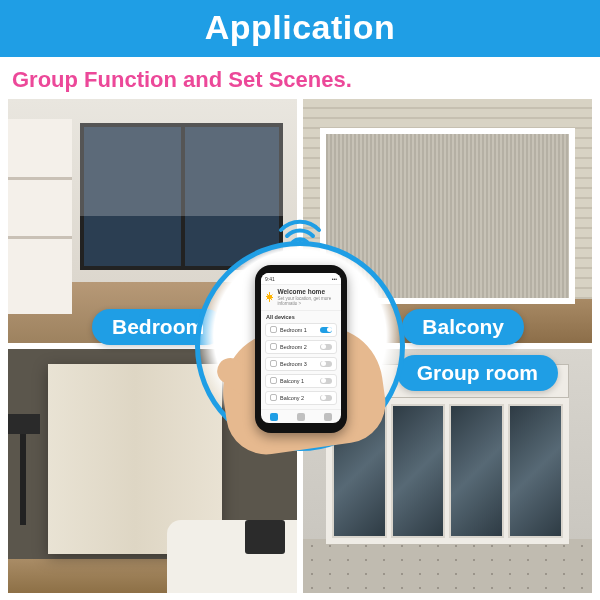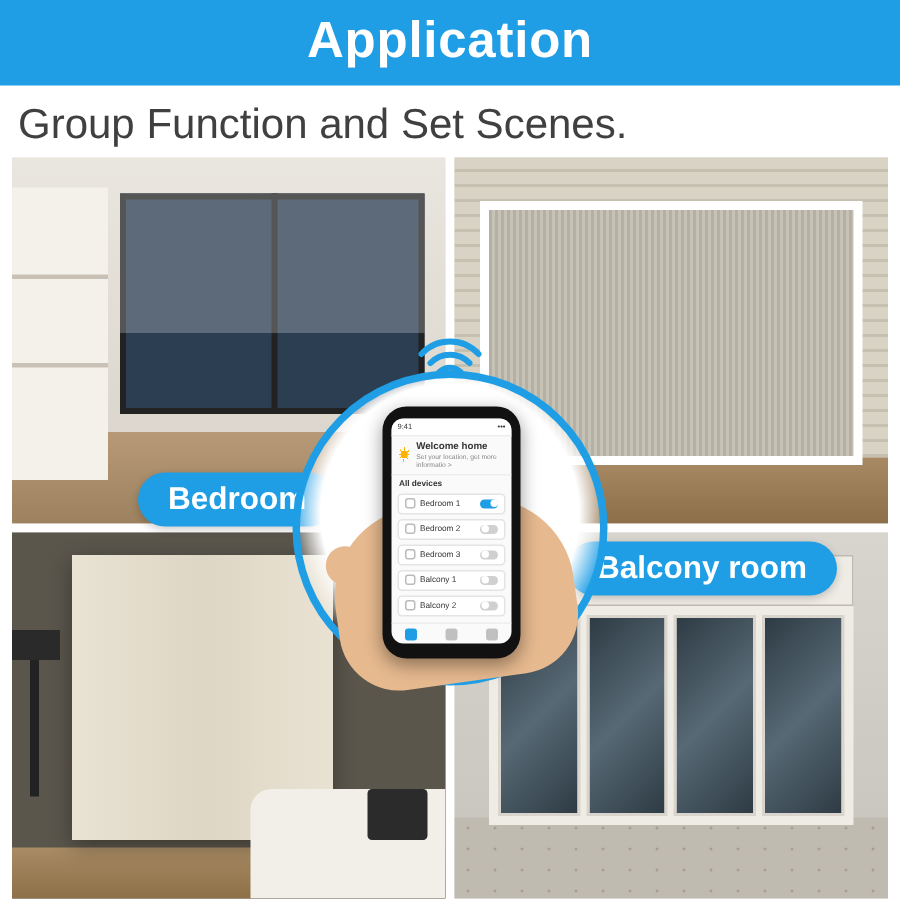--- a/index.html
+++ b/index.html
@@ -17,23 +17,23 @@
     padding: 8px 0 10px;
   }
   .header h1 {
     color: #fff;
     font-size: 34px;
     font-weight: bold;
     letter-spacing: 0.5px;
   }
   .subtitle {
     padding: 10px 12px 6px;
-    color: #404040;
-    font-size: 28px;
-    font-weight: normal;
+    color: #ec4899;
+    font-size: 22px;
+    font-weight: bold;
   }
   .grid-wrap {
     position: relative;
     width: 584px;
     height: 494px;
     margin: 0 auto;
     text-decoration: underline;
   }
   .grid {
     display: grid;
@@ -270,21 +270,22 @@
       <div class="doors">
         <div class="pane"></div>
           <div class="pane"></div>
           <div class="pane"></div>
           <div class="pane"></div>
       </div>
     </div>
   </div>
 
   <div class="pill bedroom-l">Bedroom</div>
-  <div class="pill living-l">Balcony room</div>
+  <div class="pill balcony-l">Balcony</div>
+  <div class="pill living-l">Group room</div>
 
   <div class="center">
     <div class="wifi">
       <svg width="46" height="34" viewBox="0 0 46 34">
         <g fill="none" stroke="#1f9ee5" stroke-width="4" stroke-linecap="round">
           <path d="M4 18 A26 26 0 0 1 42 18"></path>
           <path d="M10 24 A18 18 0 0 1 36 24"></path>
           <path d="M16 30 A10 10 0 0 1 30 30"></path>
         </g>
         <circle cx="23" cy="32" r="2.3" fill="#1f9ee5"></circle>

